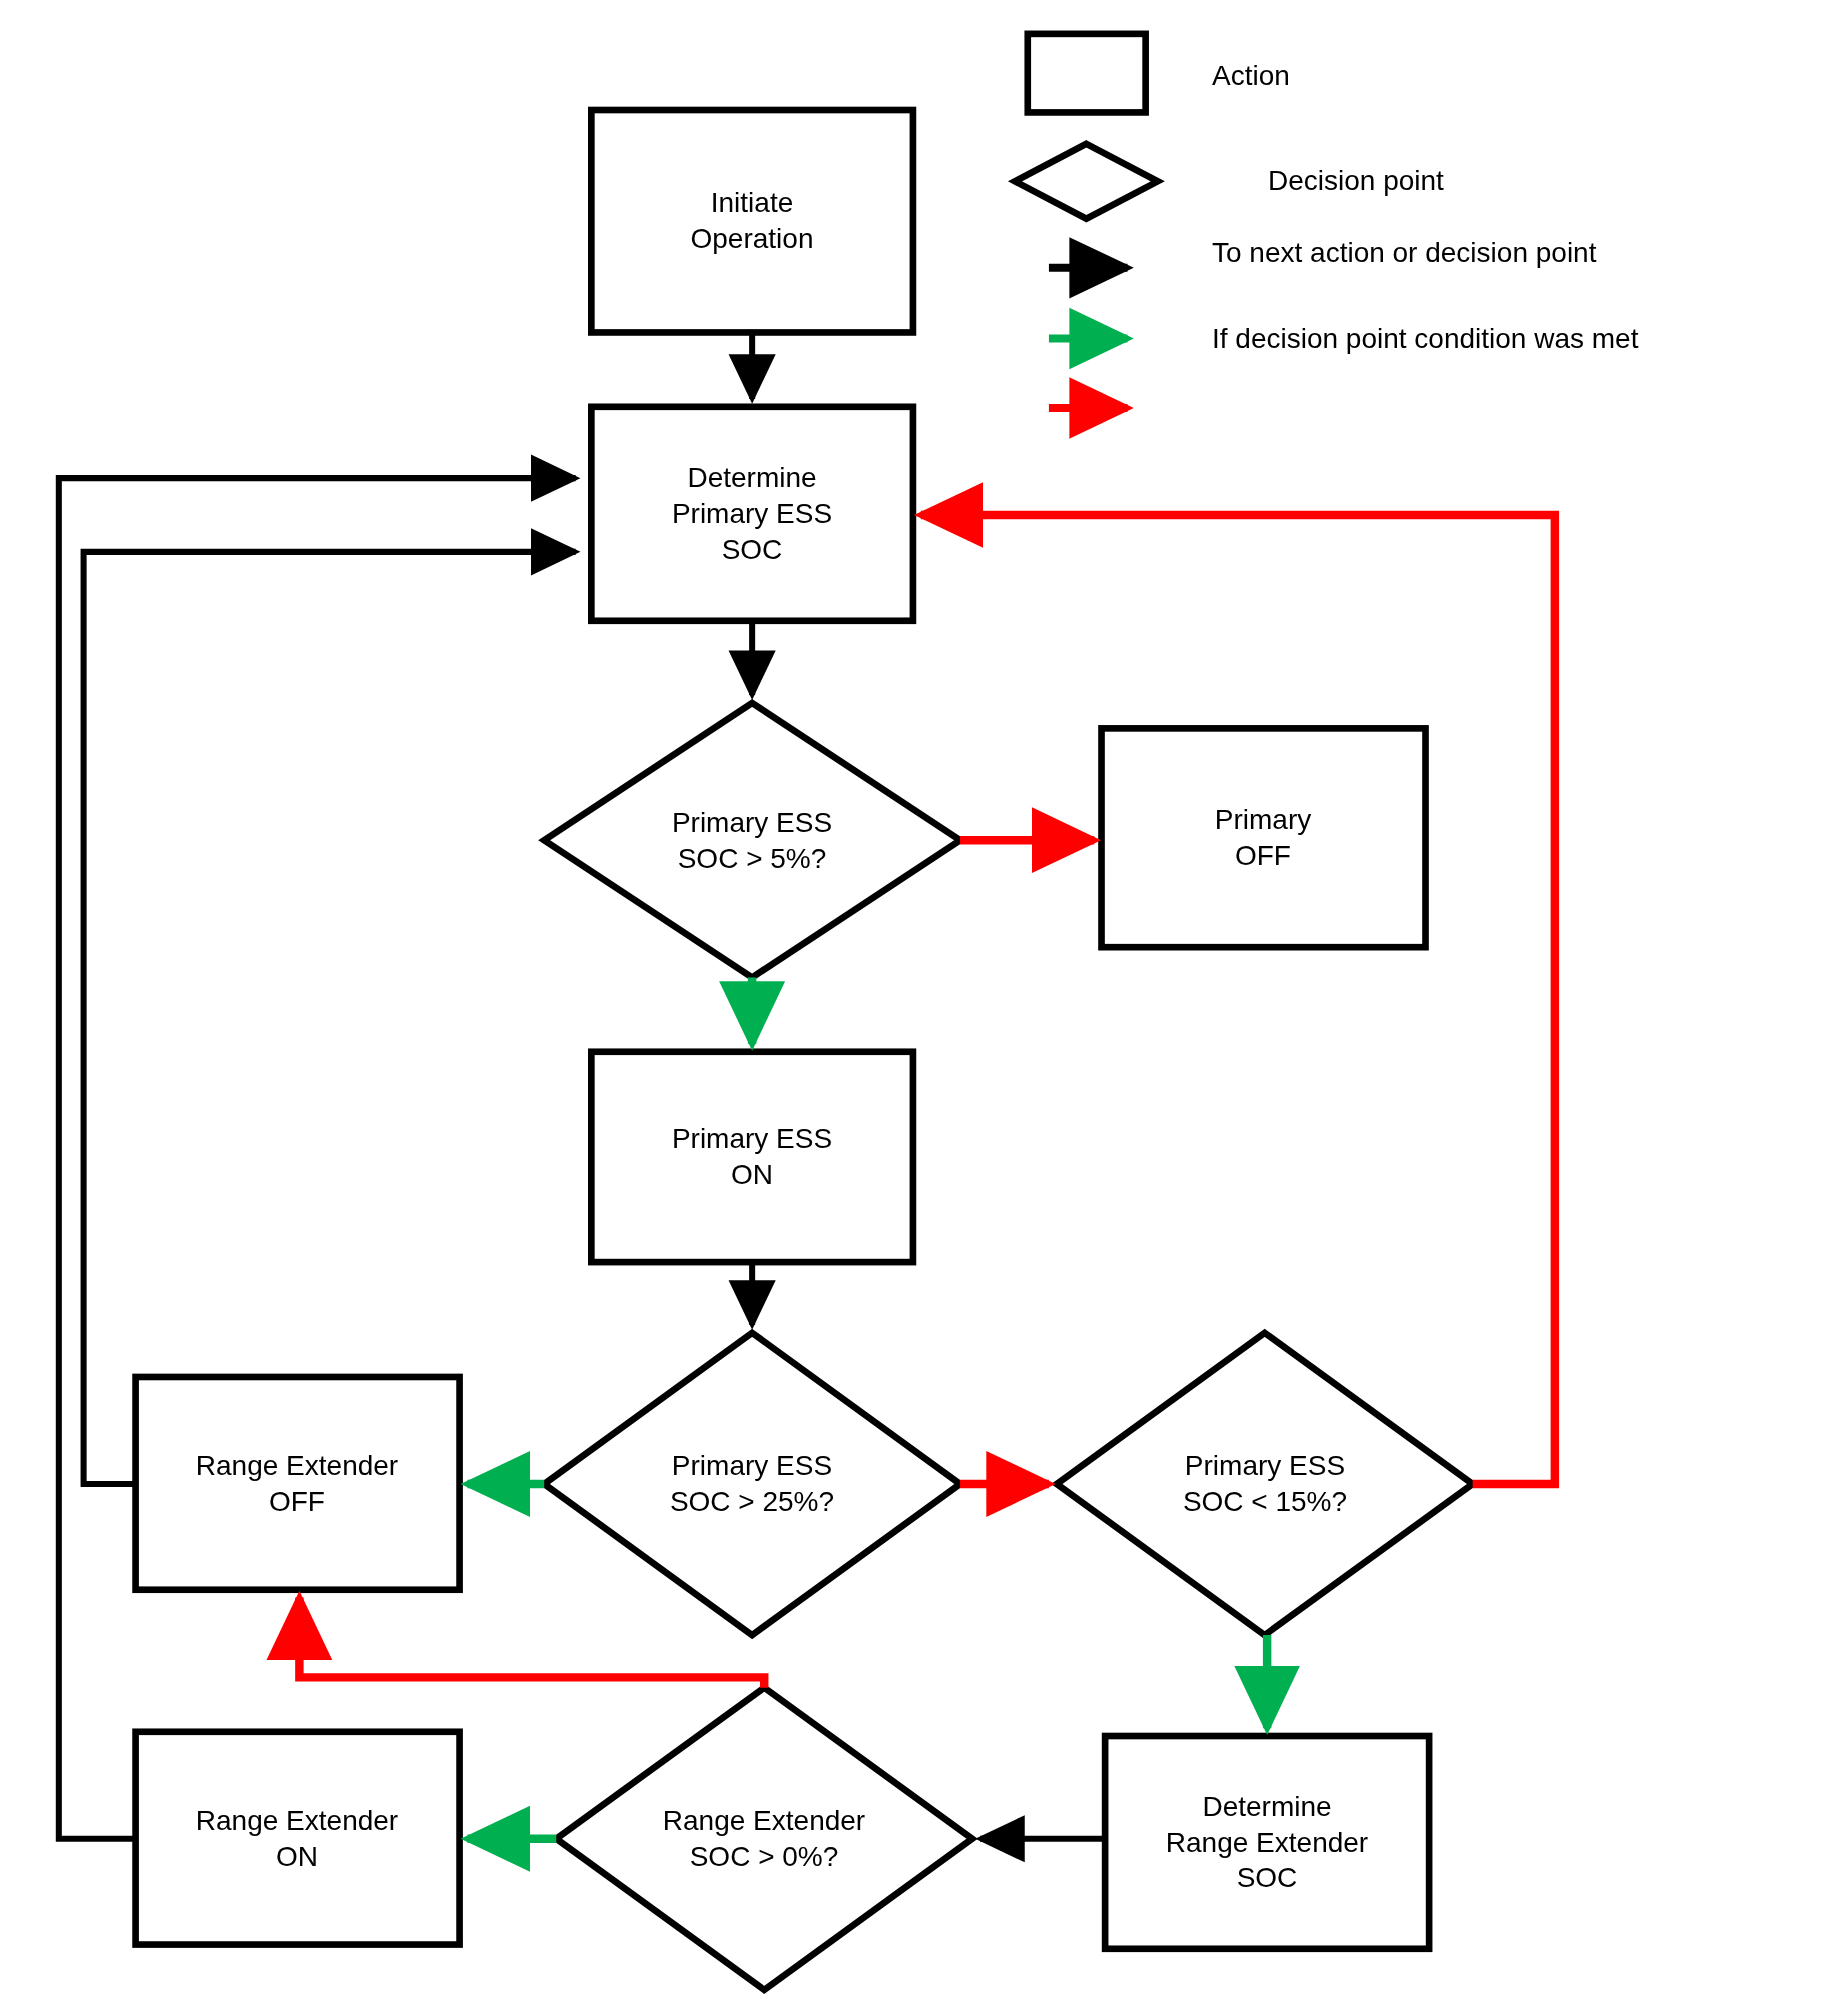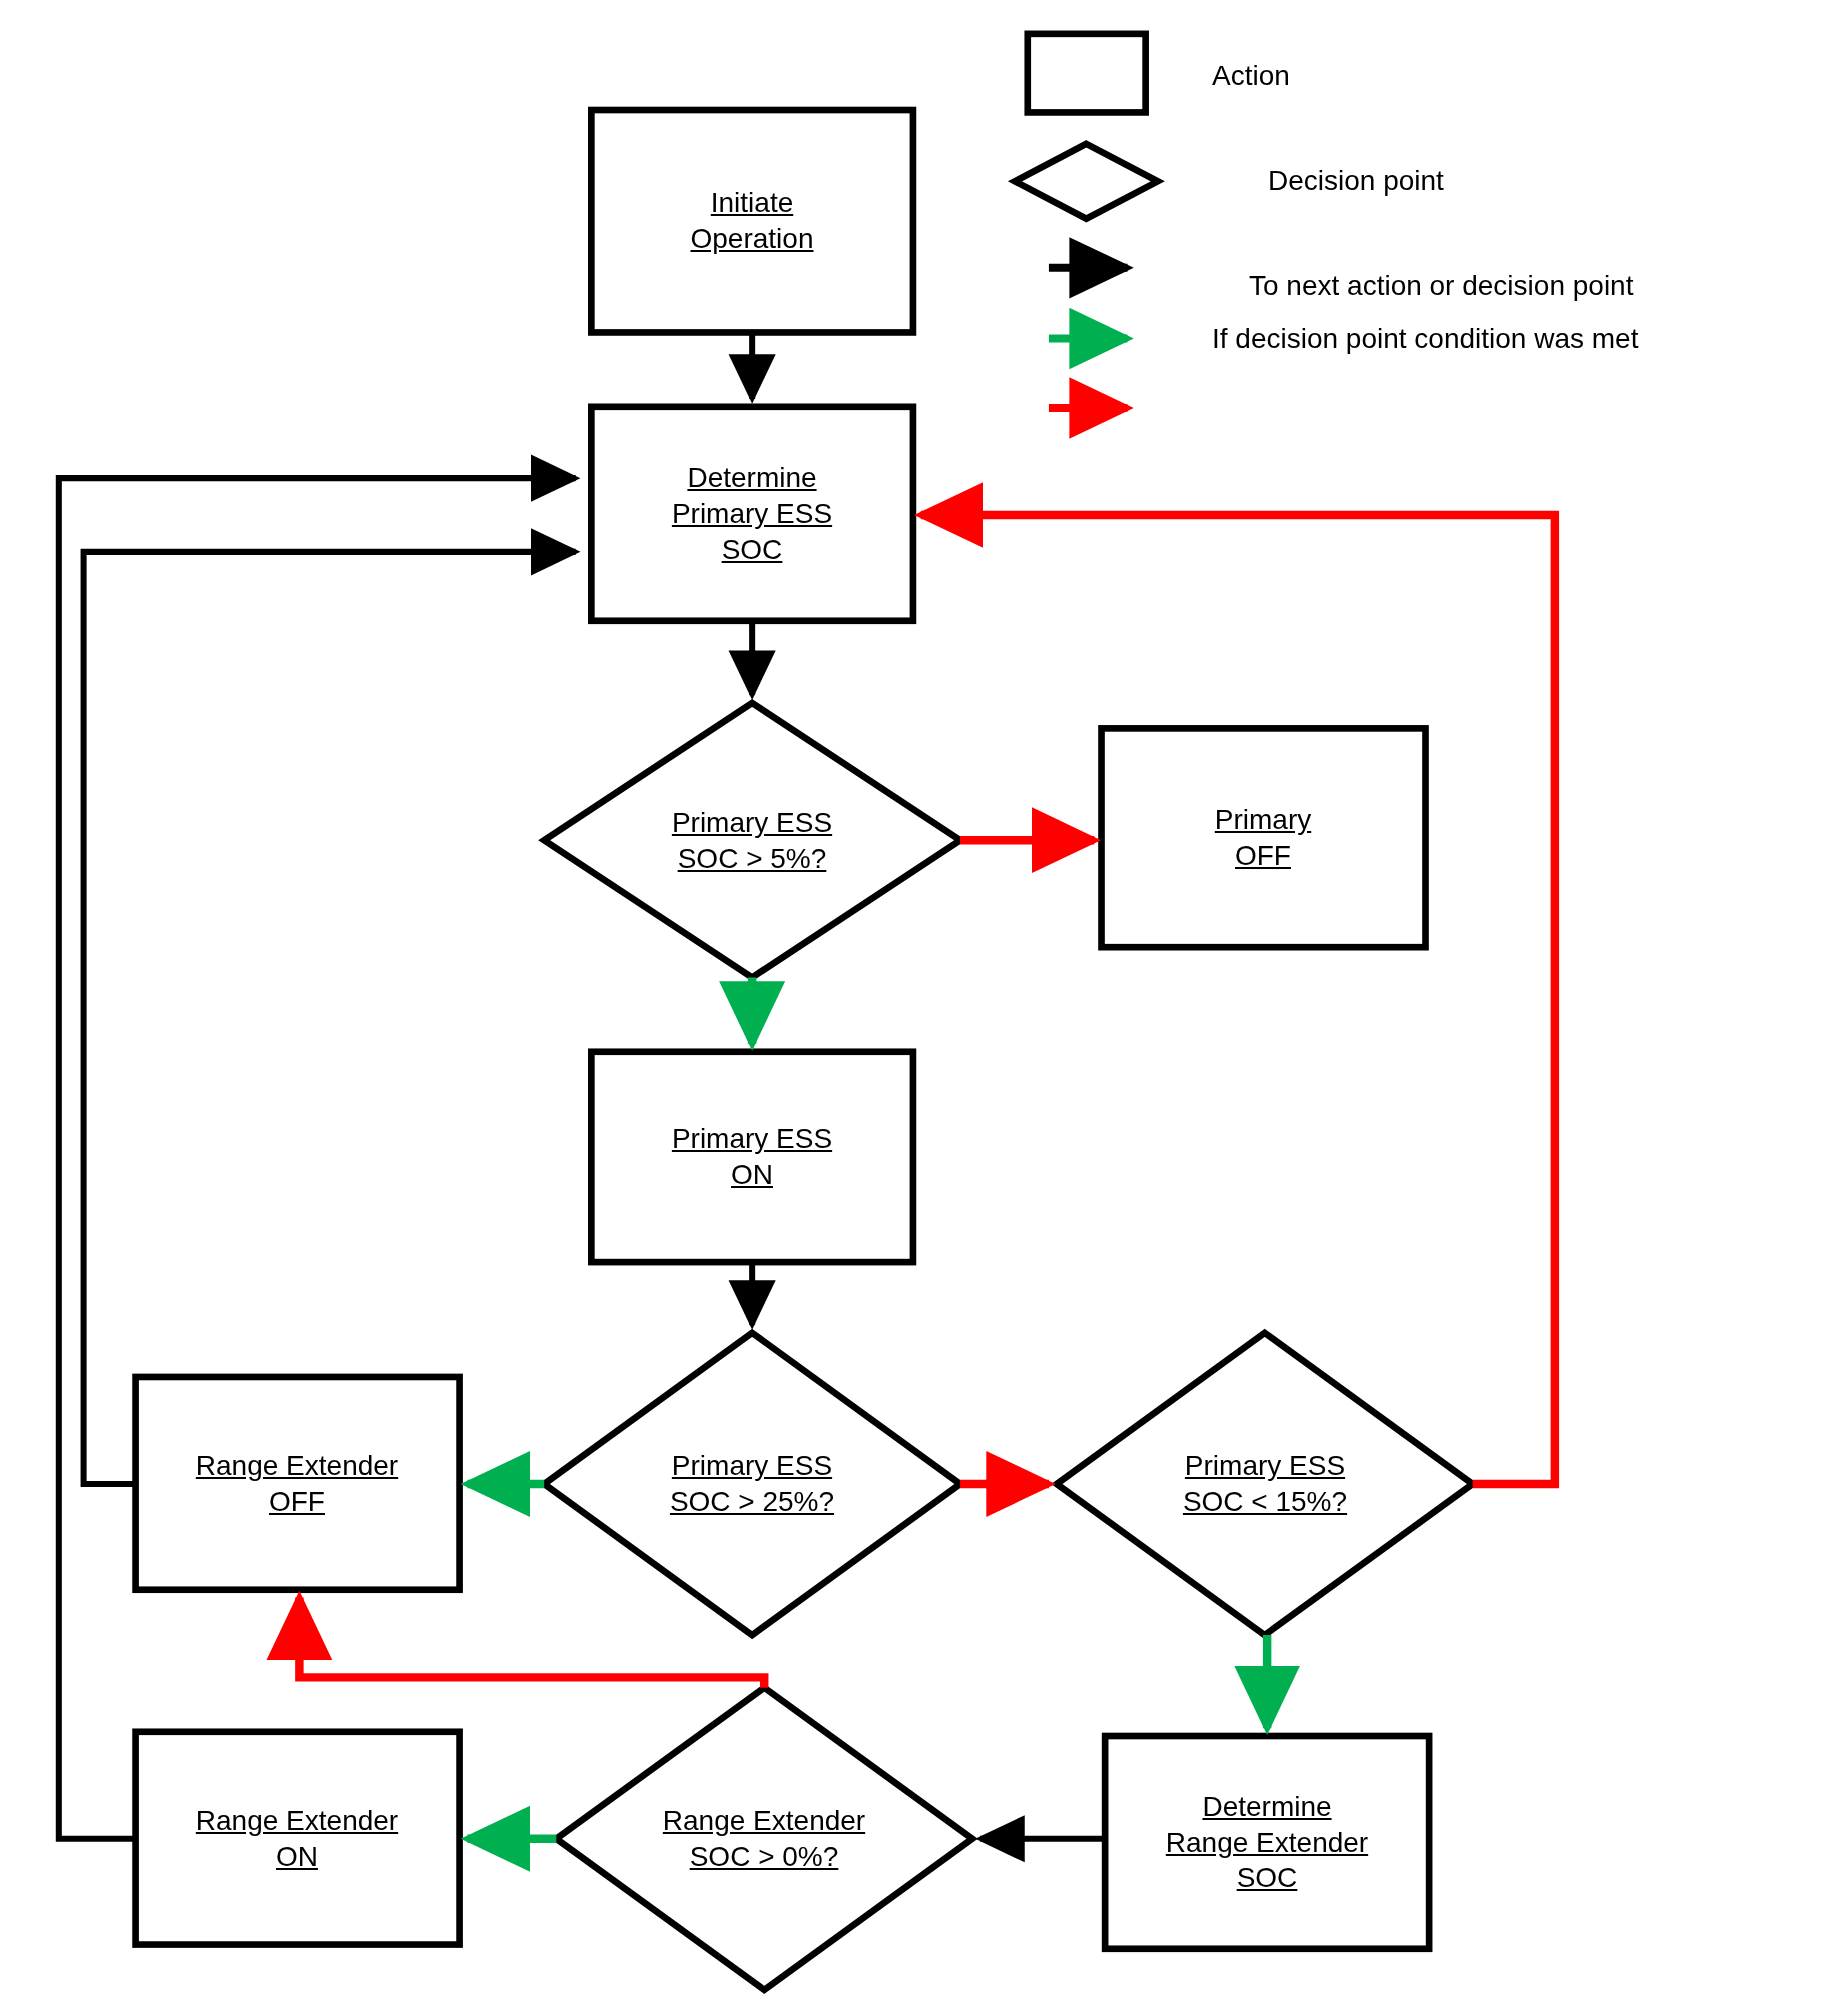--- a/index.html
+++ b/index.html
@@ -38,21 +38,20 @@
     font-family: "Liberation Sans", sans-serif;
     font-size: 28px;
     line-height: 1.2;
     white-space: nowrap;
     text-align: right;
   }
   .centerbox {
     display: flex;
     align-items: center;
     justify-content: center;
-    text-decoration: underline;
   }
 </style>
 </head>
 <body>
 
 <div id="stage">
 
   <svg id="flow-svg" viewBox="0 0 3055 3317" xmlns="http://www.w3.org/2000/svg">
     <defs>
       <marker id="ah-black" markerWidth="9" markerHeight="9" refX="7.4" refY="4.5" orient="auto" markerUnits="strokeWidth">
@@ -177,19 +176,19 @@
 
   <div class="node-label centerbox" style="left:603px; top:1766px; width:322px; height:145px;">
     <span>Range Extender
 SOC &gt; 0%?</span>
   </div>
 
   <div class="legend-label" style="left:1212px; top:59px;">Action</div>
 
   <div class="legend-label" style="left:1268px; top:164px;">Decision point</div>
 
-  <div class="legend-label" style="left:1212px; top:269px;margin-left:37px;">To next action or decision point</div>
+  <div class="legend-label" style="left:1212px; top:236px;">To next action or decision point</div>
 
   <div class="legend-label" style="left:1212px; top:322px;">If decision point condition was met</div>
 
 
 </div>
 
 
 </body></html>

